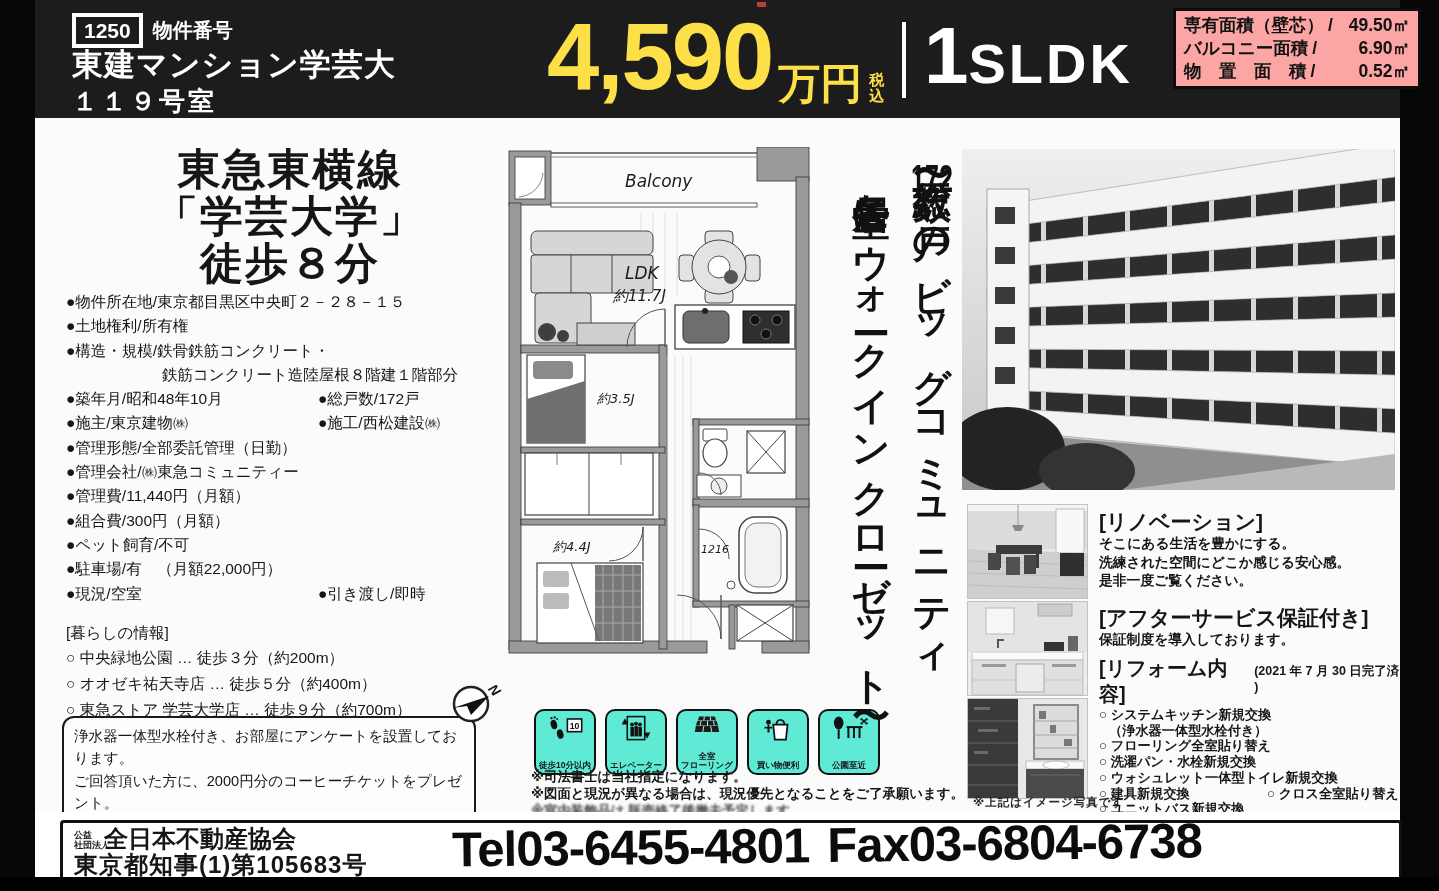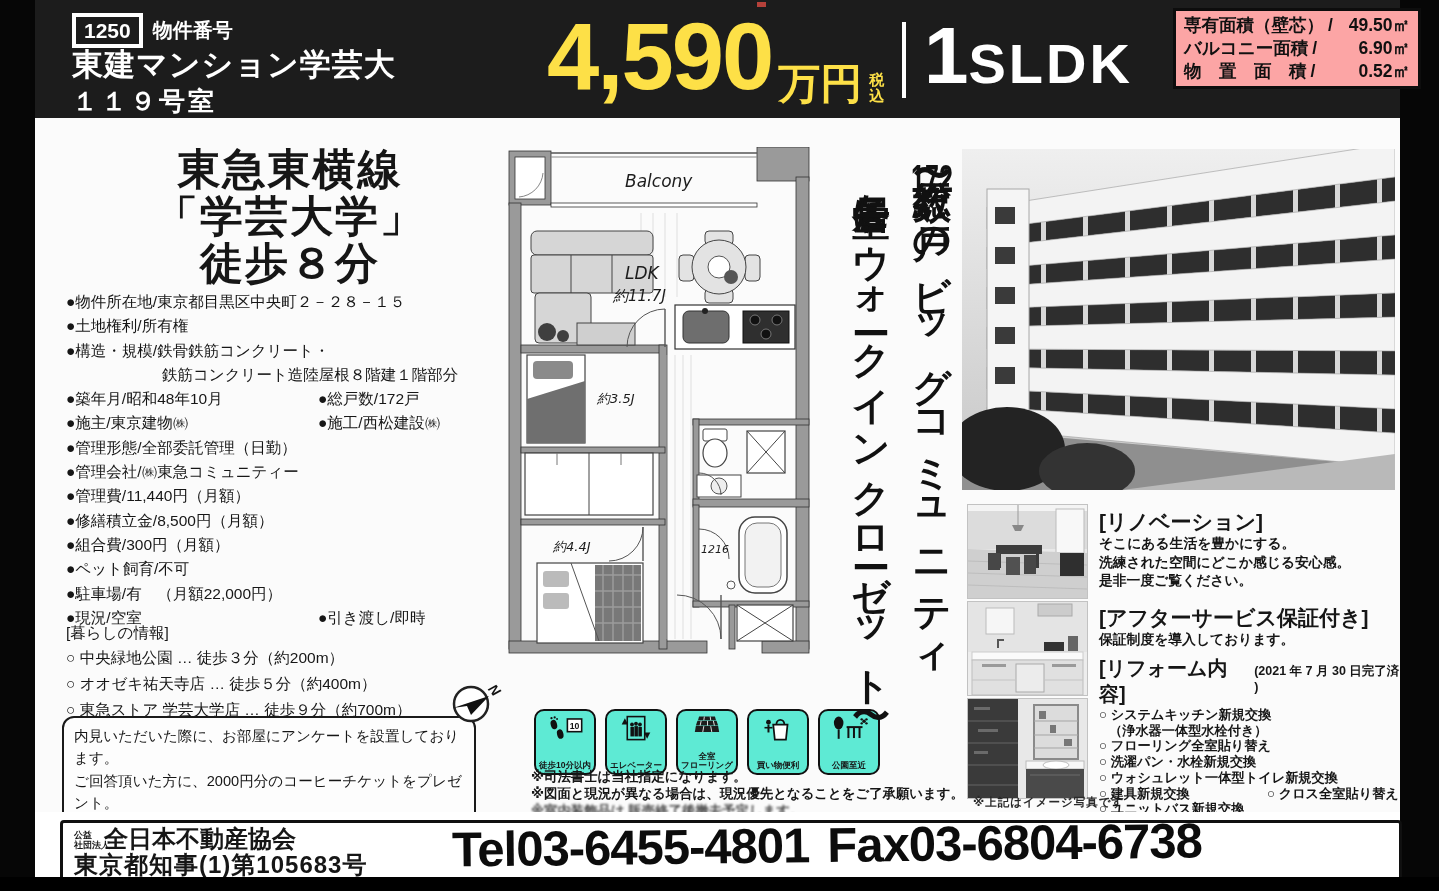--- a/index.html
+++ b/index.html
@@ -124,36 +124,35 @@
 <div class="abs details">
   <div class="drow"><span>●物件所在地/東京都目黒区中央町２－２８－１５</span></div>
   <div class="drow"><span>●土地権利/所有権</span></div>
   <div class="drow"><span>●構造・規模/鉄骨鉄筋コンクリート・</span></div>
   <div class="drow indent"><span>鉄筋コンクリート造陸屋根８階建１階部分</span></div>
   <div class="drow pair"><span>●築年月/昭和48年10月</span><span class="rcol">●総戸数/172戸</span></div>
   <div class="drow pair"><span>●施主/東京建物㈱</span><span class="rcol">●施工/西松建設㈱</span></div>
   <div class="drow"><span>●管理形態/全部委託管理（日勤）</span></div>
   <div class="drow"><span>●管理会社/㈱東急コミュニティー</span></div>
   <div class="drow"><span>●管理費/11,440円（月額）</span></div>
-  <div class="drow"><span>●修繕積立金/8,500円（月額）</span></div>
   <div class="drow"><span>●組合費/300円（月額）</span></div>
   <div class="drow"><span>●ペット飼育/不可</span></div>
   <div class="drow"><span>●駐車場/有　（月額22,000円）</span></div>
   <div class="drow pair"><span>●現況/空室</span><span class="rcol">●引き渡し/即時</span></div>
 </div>
 
 <div class="abs living">
   <div class="ltitle">[暮らしの情報]</div>
   <div class="litem">○ 中央緑地公園 … 徒歩３分（約200m）</div>
   <div class="litem">○ オオゼキ祐天寺店 … 徒歩５分（約400m）</div>
   <div class="litem">○ 東急ストア 学芸大学店 … 徒歩９分（約700m）</div>
 </div>
 
 <div class="abs survey">
-  <div>内見いただいた際に、お部屋にアンケートを設置しております。</div>
+  <div>浄水器一体型水栓付き、お部屋にアンケートを設置しております。</div>
   <div>ご回答頂いた方に、2000円分のコーヒーチケットをプレゼント。</div>
   <div>アンケートはQRコードで簡単にお答え頂けます。</div>
   <div>内見時にアンケートをご覧下さい。　（※完成物件のみ）</div>
 </div>
 
 <div class="abs floorplan">
 <svg width="305" height="525" viewBox="0 0 305 525">
   <g fill="#9a9a9a" stroke="#333" stroke-width="0.8">
     <rect x="2" y="4" width="42" height="54"></rect>
     <rect x="250" y="0" width="52" height="34"></rect>

